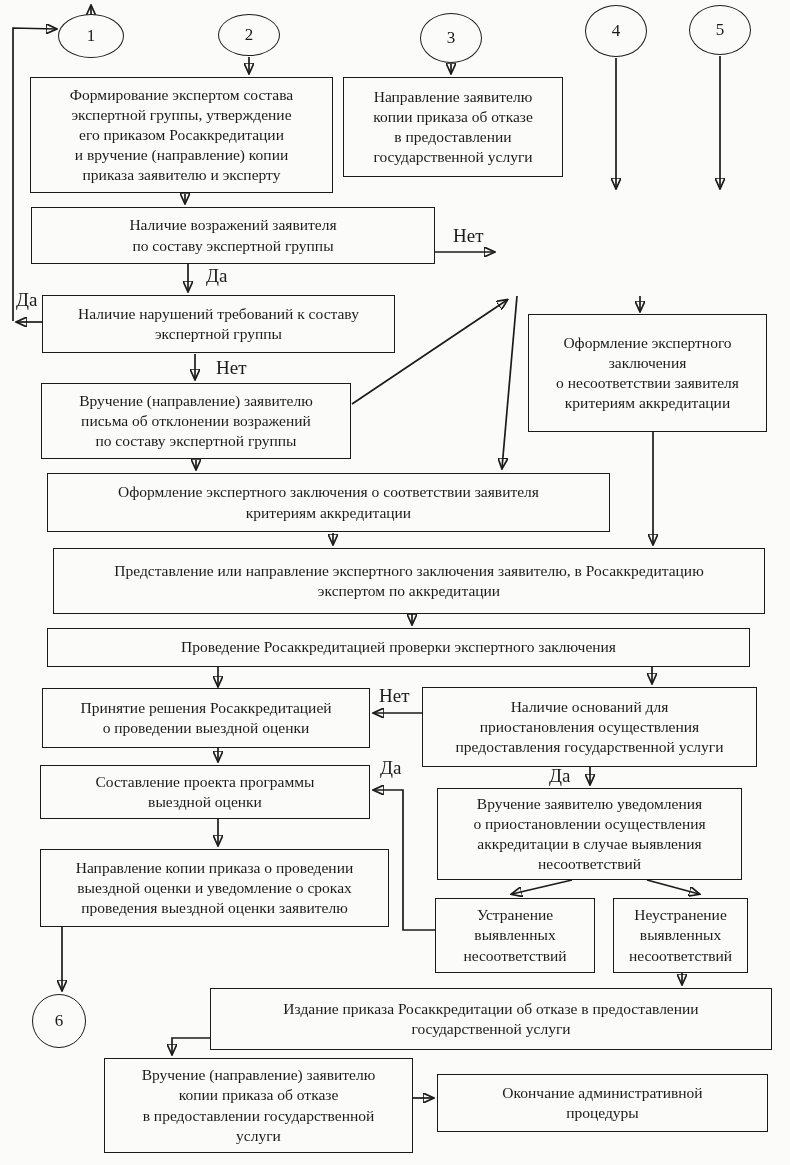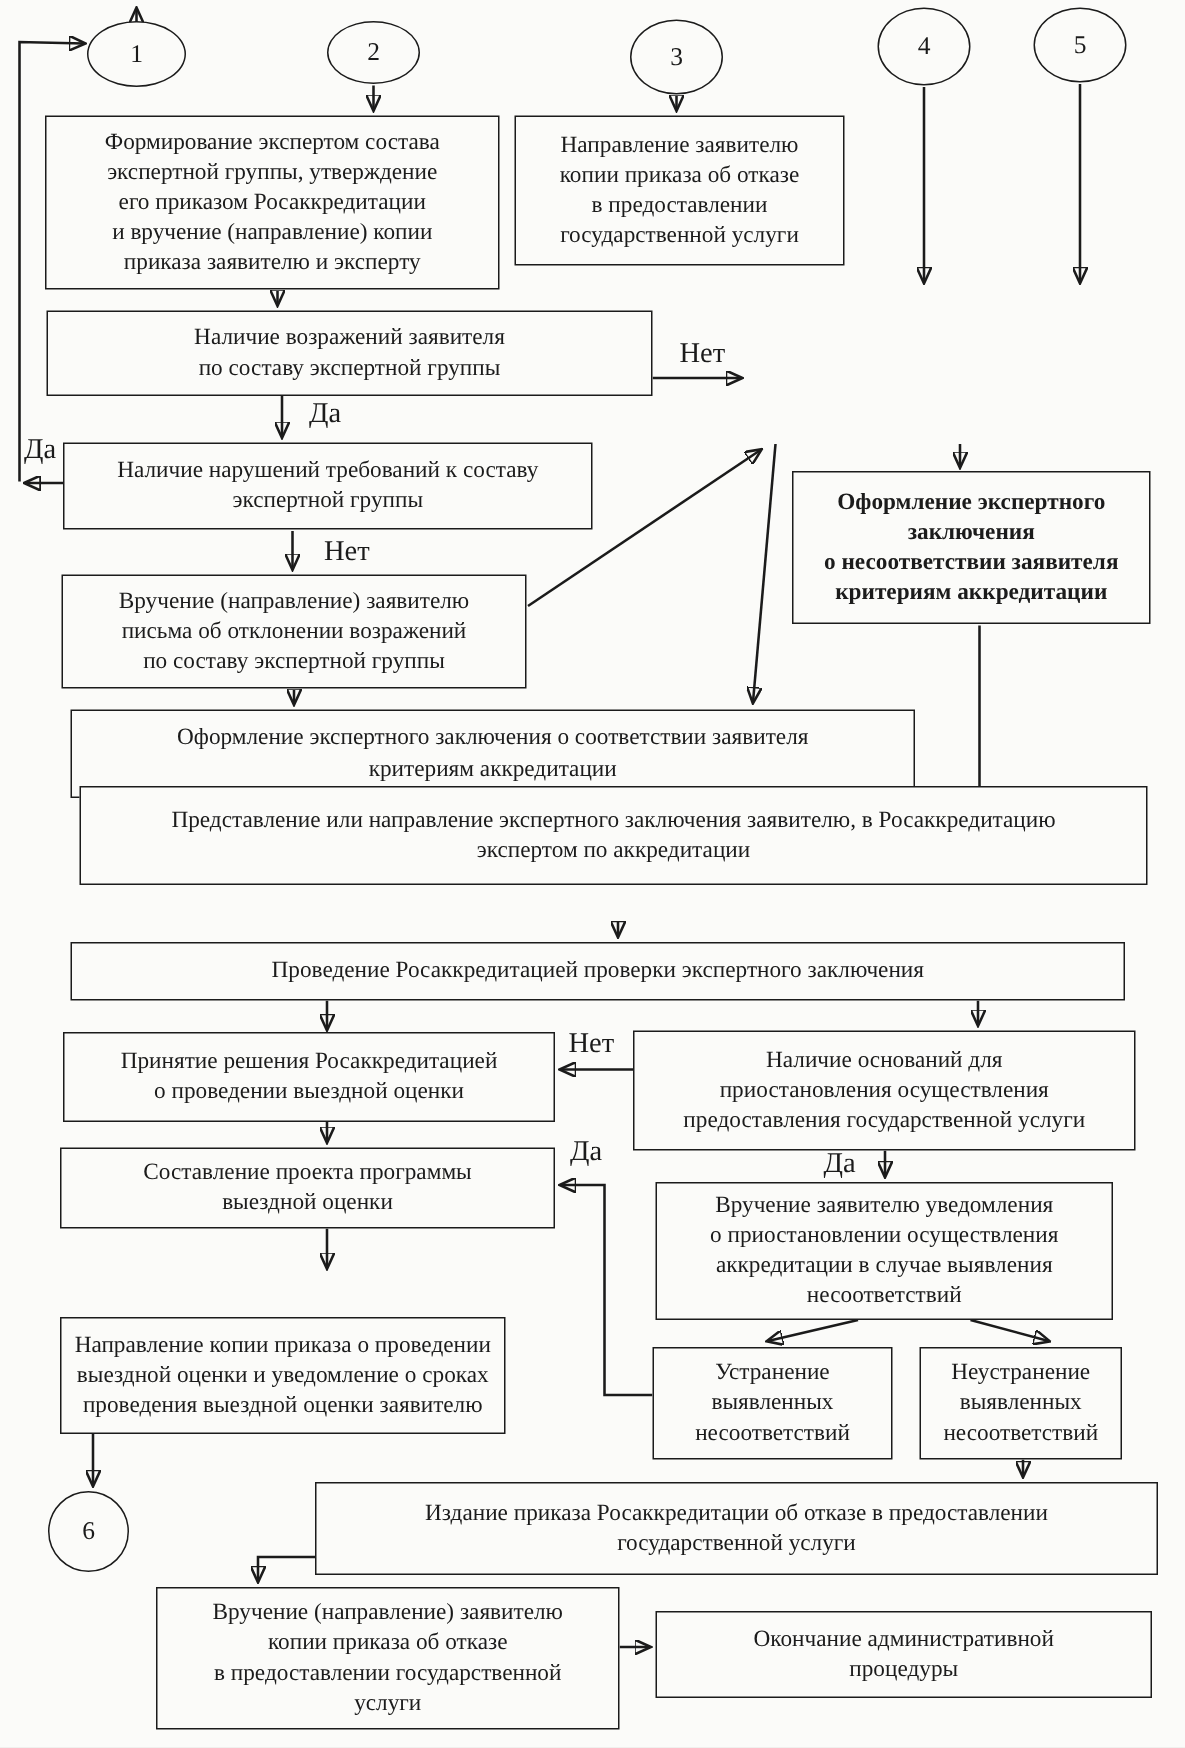--- a/index.html
+++ b/index.html
@@ -110,29 +110,29 @@
   <div class="node" style="left:31px;top:207px;width:404px;height:57px;">Наличие возражений заявителя
 по составу экспертной группы</div>
 
   <div class="node" style="left:42px;top:295px;width:353px;height:58px;">Наличие нарушений требований к составу
 экспертной группы</div>
 
   <div class="node" style="left:41px;top:383px;width:310px;height:76px;">Вручение (направление) заявителю
 письма об отклонении возражений
 по составу экспертной группы</div>
 
-  <div class="node" style="left:528px;top:314px;width:239px;height:102px;font-weight:bold;">Оформление экспертного
+  <div class="node" style="left:528px;top:314px;width:239px;height:118px;">Оформление экспертного
 заключения
 о несоответствии заявителя
 критериям аккредитации</div>
 
   <div class="node" style="left:47px;top:473px;width:563px;height:59px;">Оформление экспертного заключения о соответствии заявителя
 критериям аккредитации</div>
 
-  <div class="node" style="left:53px;top:524px;width:712px;height:66px;">Представление или направление экспертного заключения заявителю, в Росаккредитацию
+  <div class="node" style="left:53px;top:548px;width:712px;height:66px;">Представление или направление экспертного заключения заявителю, в Росаккредитацию
 экспертом по аккредитации</div>
 
   <div class="node" style="left:47px;top:628px;width:703px;height:39px;">Проведение Росаккредитацией проверки экспертного заключения</div>
 
   <div class="node" style="left:42px;top:688px;width:328px;height:60px;">Принятие решения Росаккредитацией
 о проведении выездной оценки</div>
 
   <div class="node" style="left:422px;top:687px;width:335px;height:80px;">Наличие оснований для
 приостановления осуществления
 предоставления государственной услуги</div>
@@ -146,21 +146,21 @@
 несоответствий</div>
 
   <div class="node" style="left:435px;top:898px;width:160px;height:75px;">Устранение
 выявленных
 несоответствий</div>
 
   <div class="node" style="left:613px;top:898px;width:135px;height:75px;">Неустранение
 выявленных
 несоответствий</div>
 
-  <div class="node" style="left:40px;top:849px;width:297px;height:78px;margin-top:29px;">Направление копии приказа о проведении
+  <div class="node" style="left:40px;top:849px;width:349px;height:78px;">Направление копии приказа о проведении
 выездной оценки и уведомление о сроках
 проведения выездной оценки заявителю</div>
 
   <div class="node" style="left:210px;top:988px;width:562px;height:62px;">Издание приказа Росаккредитации об отказе в предоставлении
 государственной услуги</div>
 
   <div class="node" style="left:104px;top:1058px;width:309px;height:95px;">Вручение (направление) заявителю
 копии приказа об отказе
 в предоставлении государственной
 услуги</div>

